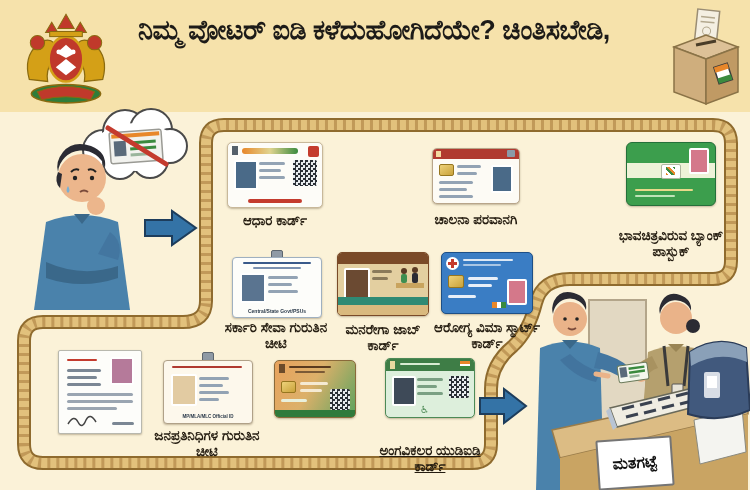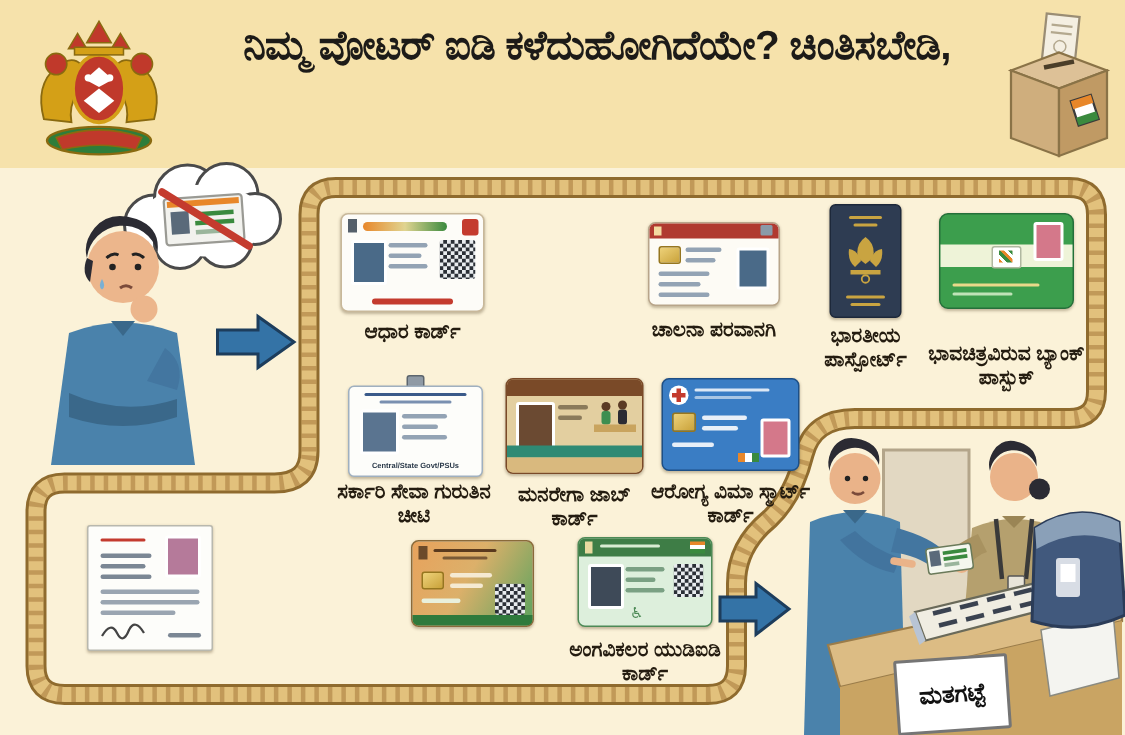--- a/index.html
+++ b/index.html
@@ -1,21 +1,21 @@
 <!DOCTYPE html>
 <html><head>
 <meta charset="utf-8">
 <style>
   html,body{margin:0;padding:0;}
   body{font-family:"Liberation Sans","DejaVu Sans",sans-serif;background:#fbf2d8;}
   .stage{position:relative;width:750px;height:490px;overflow:hidden;background:#fbf2d8;}
 
   
   .header{position:absolute;left:0;top:0;width:750px;height:112px;background:#f6e2ab;}
-  .title{position:absolute;left:138px;right:92px;top:10px;text-align:center;
+  .title{position:absolute;left:138px;right:92px;top:10px;
          font-weight:bold;color:#1d1b18;font-size:27px;line-height:1.55;letter-spacing:-.5px;}
   .emblem-box{position:absolute;left:12px;top:6px;width:108px;height:102px;}
   .ballotbox-box{position:absolute;left:666px;top:6px;width:80px;height:102px;}
 
   
   .main{position:absolute;left:0;top:112px;width:750px;height:378px;background:#fbf2d8;}
   .overlay-svg{position:absolute;left:0;top:0;width:750px;height:490px;pointer-events:none;}
 
   
   .doc{position:absolute;display:flex;flex-direction:column;align-items:center;}
@@ -163,36 +163,20 @@
       <div class="line" style="left:24px;top:23px;width:20px;"></div>
       <div class="line" style="left:6px;top:32px;width:34px;"></div>
       <div class="line" style="left:6px;top:39px;width:28px;"></div>
       <div class="line" style="left:6px;top:46px;width:34px;"></div>
       <div class="photo" style="right:6px;top:16px;width:18px;height:24px;"></div>
       <div class="abs" style="right:4px;top:1px;width:8px;height:7px;background:#8a9aa8;border-radius:1px;"></div>
     </div>
     <div class="doc-label" style="margin-top:8px;">ಚಾಲನಾ ಪರವಾನಗಿ</div>
   </div>
 
-  <div class="doc" style="left:525px;top:136px;width:104px;">
-    <div class="gfx" style="width:46px;height:74px;background:#2e3c52;border:1px solid #1d283a;border-radius:4px;">
-      <div class="dline" style="left:12px;top:7px;width:22px;background:#c9a441;"></div>
-      <div class="dline" style="left:15px;top:12px;width:16px;background:#c9a441;"></div>
-      <svg class="abs" style="left:8px;top:19px;" width="30" height="34" viewBox="0 0 30 34">
-        <path d="M15,2 q7,5 5,14 l-5,4 l-5,-4 q-2,-9 5,-14 z" fill="#c9a441"></path>
-        <path d="M4,10 q6,1 8,8 l-4,4 q-5,-4 -4,-12 z" fill="#c9a441"></path>
-        <path d="M26,10 q-6,1 -8,8 l4,4 q5,-4 4,-12 z" fill="#c9a441"></path>
-        <rect x="5" y="24" width="20" height="3" fill="#c9a441"></rect>
-        <circle cx="15" cy="30" r="2.5" fill="none" stroke="#c9a441" stroke-width="1.2"></circle>
-      </svg>
-      <div class="dline" style="left:10px;bottom:12px;width:26px;background:#c9a441;"></div>
-      <div class="dline" style="left:13px;bottom:7px;width:20px;background:#c9a441;"></div>
-    </div>
-    <div class="doc-label" style="margin-top:4px;">ಭಾರತೀಯ ಪಾಸ್ಪೋರ್ಟ್</div>
-  </div>
 
   <div class="doc" style="left:615px;top:142px;width:112px;">
     <div class="gfx" style="width:88px;height:62px;background:#3c9e4d;border:1px solid #25703a;border-radius:6px;">
       <div class="abs" style="left:0;top:20px;width:100%;height:15px;background:#eef3d8;"></div>
       <div class="photo" style="right:6px;top:5px;width:16px;height:22px;background:#d4788a;"></div>
       <div class="abs" style="left:34px;top:21px;width:18px;height:13px;background:#fff;border:1px solid #b0b8a0;border-radius:2px;">
         <div class="abs" style="left:4px;top:2px;width:9px;height:8px;background:repeating-linear-gradient(45deg,#e8872a 0 2px,#fff 2px 4px,#3a8a3e 4px 6px);"></div>
       </div>
       <div class="dline" style="left:8px;bottom:14px;width:58px;background:#e9d98a;"></div>
       <div class="dline" style="left:8px;bottom:8px;width:40px;background:#bfe3b8;"></div>
@@ -263,20 +247,35 @@
       <div class="line" style="left:8px;top:42px;width:66px;background:#9aa5b1;"></div>
       <div class="line" style="left:8px;top:49px;width:66px;background:#9aa5b1;"></div>
       <div class="line" style="left:8px;top:56px;width:50px;background:#9aa5b1;"></div>
       <svg class="abs" style="left:8px;bottom:6px;" width="30" height="12" viewBox="0 0 30 12">
         <path d="M1,9 q6,-10 10,-2 q4,8 8,-2 q4,-8 10,2" stroke="#444" stroke-width="1.5" fill="none"></path>
       </svg>
       <div class="line" style="right:7px;bottom:8px;width:22px;background:#7b8794;"></div>
     </div>
   </div>
 
+  <div class="doc" style="left:149px;top:352px;width:116px;">
+    <div style="position:relative;width:88px;height:70px;">
+      <div class="clip" style="left:39px;top:0;"></div>
+      <div class="gfx abs" style="left:0;top:8px;width:88px;height:62px;background:#fdf8ec;border:1px solid #b0a188;border-radius:4px;">
+        <div class="dline" style="left:8px;top:5px;width:70px;background:#b03a30;"></div>
+        <div class="photo" style="left:7px;top:13px;width:22px;height:28px;background:#e2cba2;"></div>
+        <div class="line" style="left:35px;top:16px;width:30px;"></div>
+        <div class="line" style="left:35px;top:23px;width:24px;"></div>
+        <div class="line" style="left:35px;top:30px;width:30px;"></div>
+        <div class="line" style="left:35px;top:37px;width:20px;"></div>
+        <div class="tinytext" style="left:0;right:0;bottom:4px;text-align:center;font-size:4.5px;">MP/MLA/MLC Official ID</div>
+      </div>
+    </div>
+    <div class="doc-label" style="margin-top:6px;">ಜನಪ್ರತಿನಿಧಿಗಳ ಗುರುತಿನ ಚೀಟಿ</div>
+  </div>
 
   <div class="doc" style="left:262px;top:360px;width:106px;">
     <div class="gfx" style="width:80px;height:56px;background:linear-gradient(120deg,#e8a25c,#dcb06a 45%,#5aa35e);border:1px solid #8a6a3a;border-radius:5px;">
       <div class="abs" style="left:4px;top:3px;width:6px;height:9px;background:#6b4a2a;"></div>
       <div class="dline" style="left:14px;top:5px;width:42px;background:#5a3a1e;"></div>
       <div class="dline" style="left:20px;top:10px;width:30px;background:#7a5a36;"></div>
       <div class="chip" style="left:6px;top:20px;width:13px;height:10px;"></div>
       <div class="line" style="left:25px;top:21px;width:28px;background:#f5ead2;"></div>
       <div class="line" style="left:25px;top:28px;width:22px;background:#f5ead2;"></div>
       <div class="line" style="left:6px;top:38px;width:26px;background:#e9f0dc;"></div>
@@ -292,21 +291,21 @@
         <div class="dline" style="left:14px;top:4px;width:40px;background:#d8ecd2;"></div>
         <div class="abs" style="right:4px;top:2px;width:10px;height:8px;background:linear-gradient(180deg,#e8872a 33%,#fff 33% 66%,#3a8a3e 66%);"></div>
       </div>
       <div class="photo" style="left:6px;top:17px;width:20px;height:26px;background:#3e4a58;"></div>
       <div class="line" style="left:31px;top:19px;width:26px;background:#7aa083;"></div>
       <div class="line" style="left:31px;top:26px;width:20px;background:#7aa083;"></div>
       <div class="line" style="left:31px;top:33px;width:26px;background:#7aa083;"></div>
       <div class="qr" style="right:5px;top:17px;width:20px;height:22px;"></div>
       <div class="abs" style="left:34px;bottom:2px;font-size:10px;color:#4d8a56;">♿</div>
     </div>
-    <div class="doc-label" style="margin-top:7px;">ಅಂಗವಿಕಲರ ಯುಡಿಐಡಿ ಕಾರ್ಡ್</div>
+    <div class="doc-label" style="margin-top:25px;text-decoration:underline;">ಅಂಗವಿಕಲರ ಯುಡಿಐಡಿ ಕಾರ್ಡ್</div>
   </div>
 
   <svg class="overlay-svg" viewBox="0 0 750 490">
 
     <rect x="589" y="300" width="57" height="134" fill="#e2d8c2" stroke="#b3a58a" stroke-width="2"></rect>
 
     <g>
       <circle cx="676" cy="318" r="16" fill="#eab389"></circle>
       <path d="M660,314 a16,16 0 0 1 31,-3 q1,-12 -11,-16 q-12,-4 -18,6 q-4,7 -2,13 z" fill="#2b2b33"></path>
       <circle cx="693" cy="326" r="7" fill="#2b2b33"></circle>

